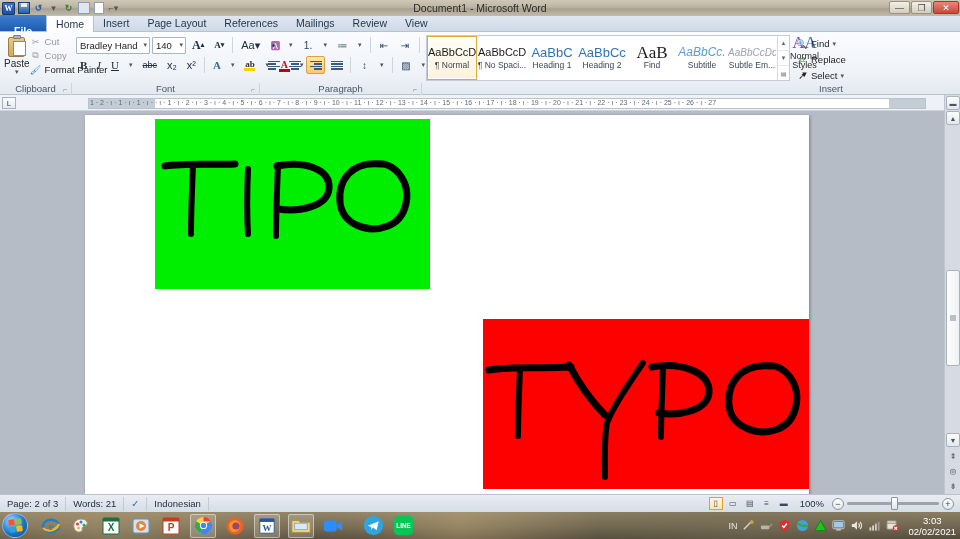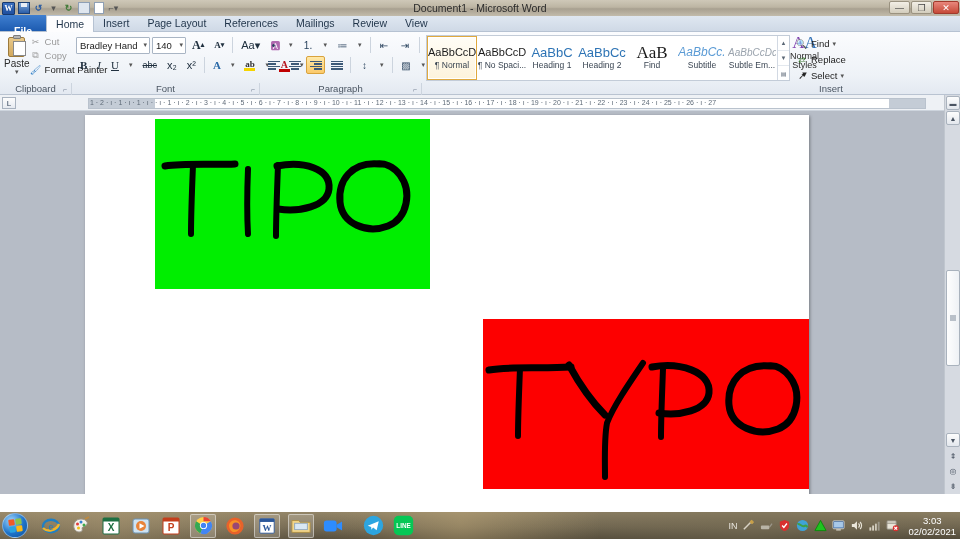--- a/index.html
+++ b/index.html
@@ -609,20 +609,41 @@
         <span class="grip"></span>
       </div>
     <div class="vs-bot">
       <div class="vs-btn">▼</div>
       <div class="vs-sm">⇞</div>
       <div class="vs-sm">◎</div>
       <div class="vs-sm">⇟</div>
     </div>
   </div>
 
+  <div class="statusbar">
+    <div class="st-item">Page: 2 of 3</div>
+    <div class="st-item">Words: 21</div>
+    <div class="st-item">
+      <span style="color:#2f6fb5">✓</span>
+    </div>
+    <div class="st-item">Indonesian</div>
+    <div class="st-right">
+      <div class="vbtn on">▯</div>
+      <div class="vbtn">▭</div>
+      <div class="vbtn">▤</div>
+      <div class="vbtn">≡</div>
+      <div class="vbtn">▬</div>
+      <span style="padding:0 5px 0 6px">100%</span>
+      <div class="zbtn">−</div>
+      <div class="zoomtrack">
+          <span class="zthumb"></span>
+        </div>
+      <div class="zbtn">+</div>
+    </div>
+  </div>
 
   <div class="taskbar">
     <div class="tb-bg"></div>
     <div class="start">
       <span class="flag">
         <i style="background:#f05a28"></i>
           <i style="background:#8bc34a"></i>
         <i style="background:#29a4e0"></i>
           <i style="background:#fdb913"></i>
       </span>

